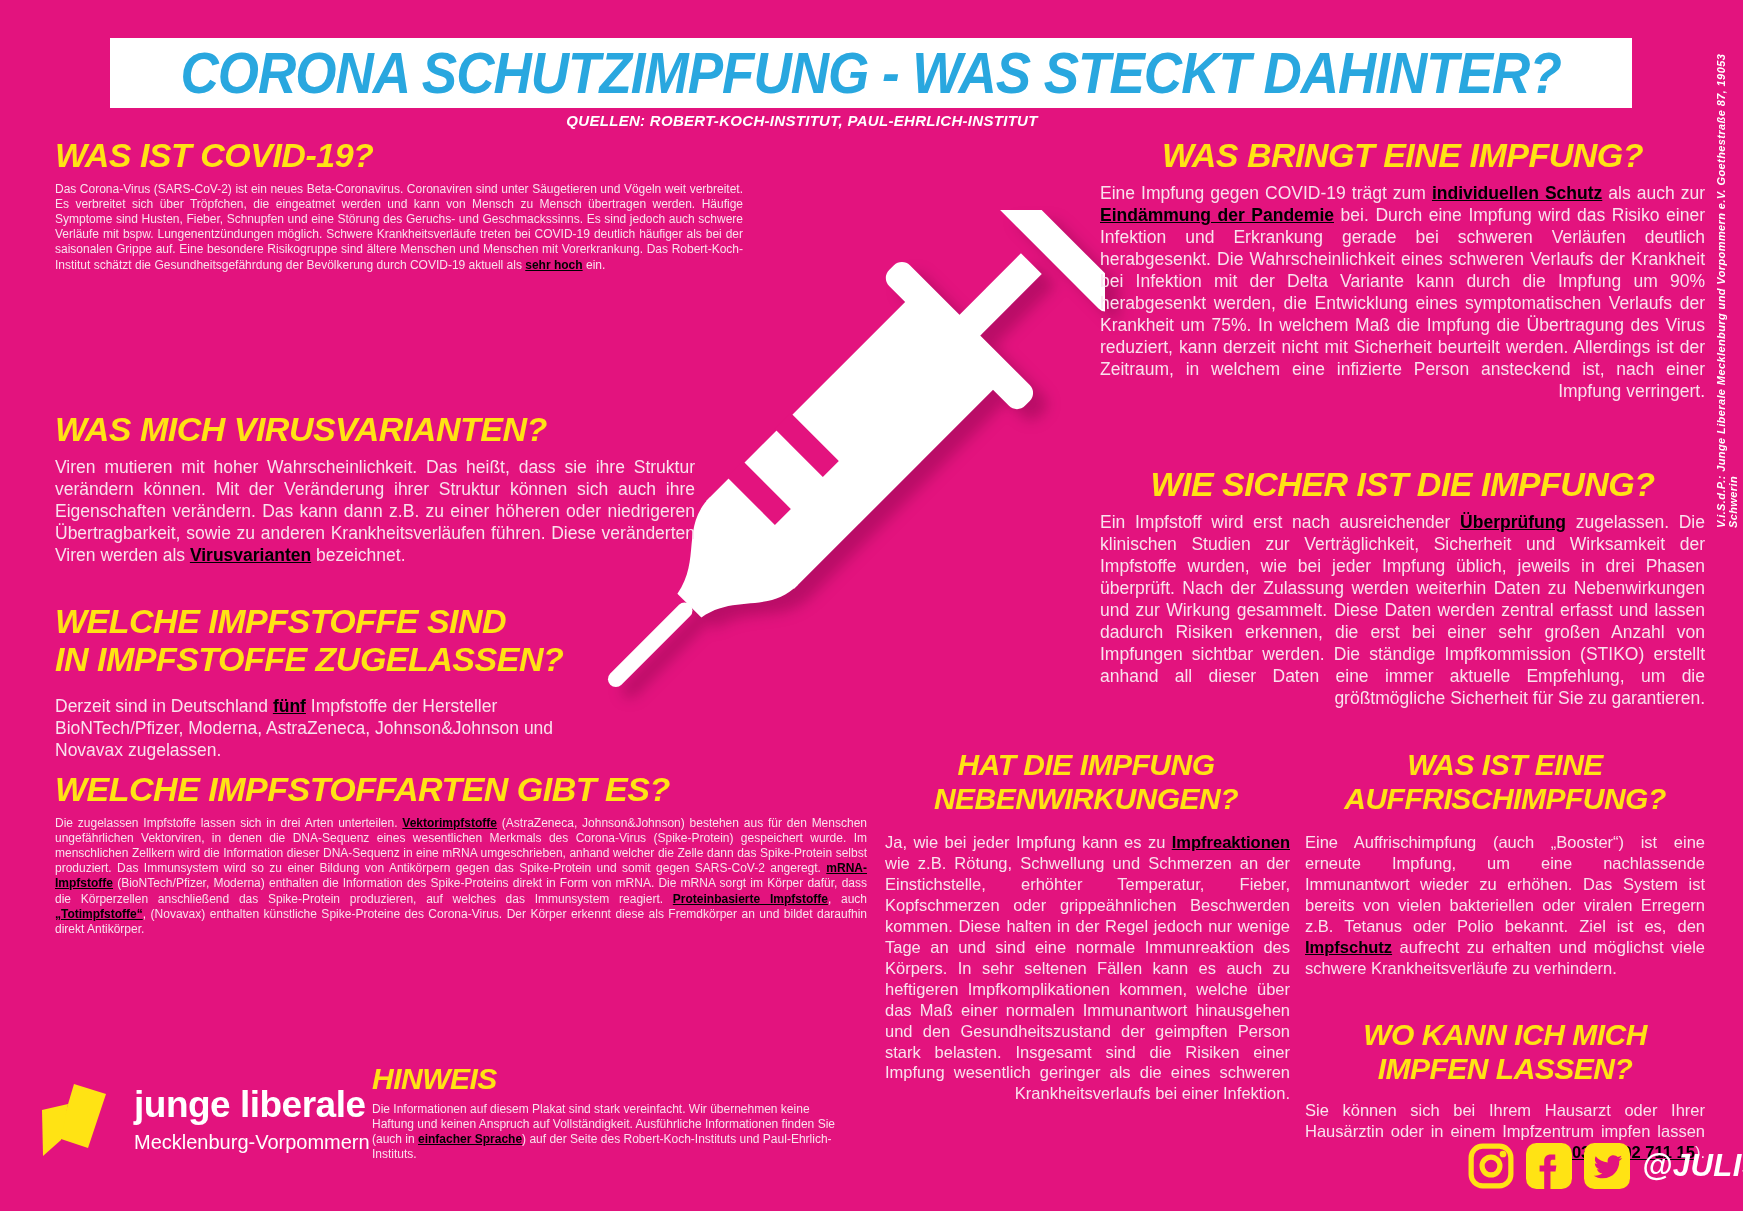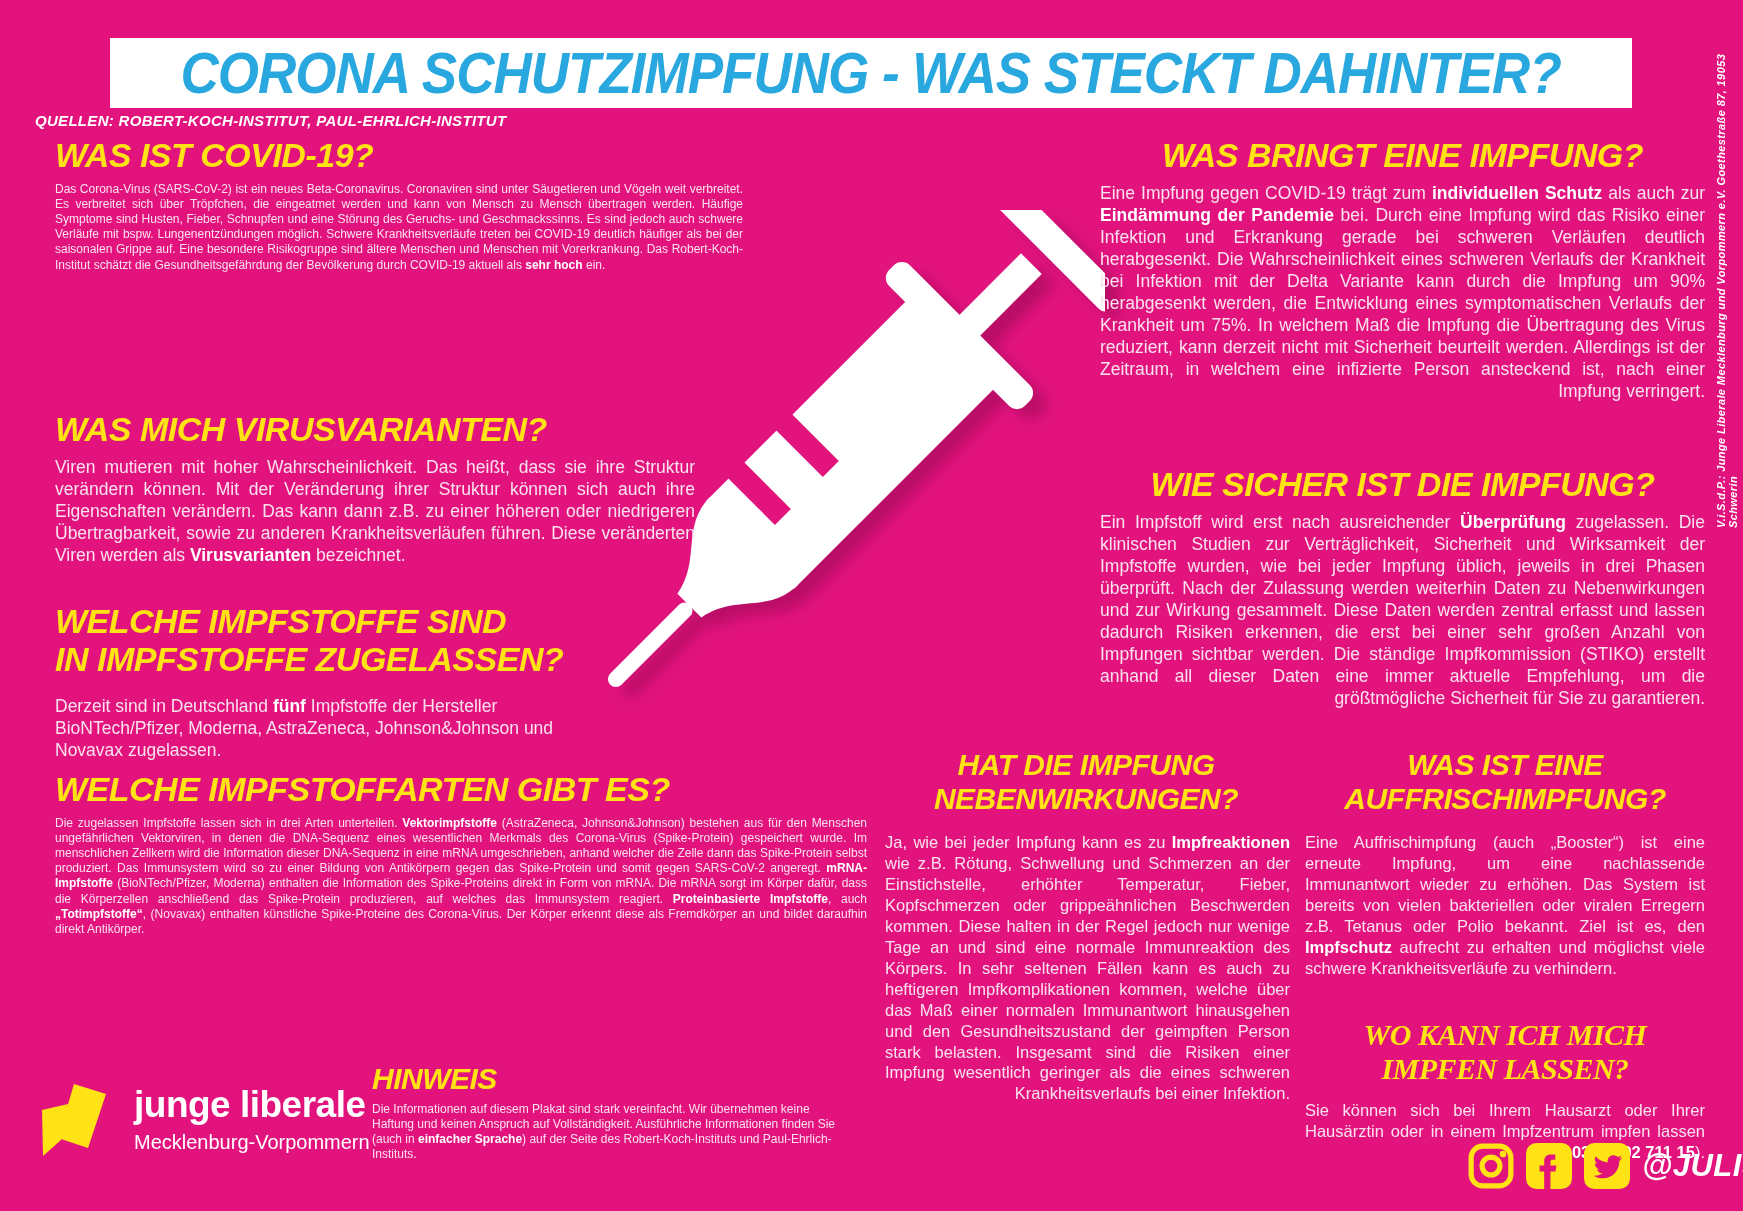--- a/index.html
+++ b/index.html
@@ -4,26 +4,26 @@
 <style>
   * { margin:0; padding:0; box-sizing:border-box; }
   html,body { width:1743px; height:1211px; }
   body { font-family:"Liberation Sans", sans-serif; overflow:hidden; }
   .poster { position:relative; width:1743px; height:1211px; background:#E3137E; overflow:hidden; }
 
   .banner { position:absolute; left:110px; top:38px; width:1522px; height:70px;
             background:#ffffff; display:flex; align-items:center; justify-content:center; }
   .title { color:#29A7DF; font-weight:bold; font-style:italic; font-size:52px;
            letter-spacing:-1px; white-space:nowrap; transform:scale(1.02,1.1); }
-  .sources { position:absolute; left:0; top:112px; width:1569px; 
+  .sources { position:absolute; left:0; top:112px; width:1569px; text-align:center;
              color:#ffffff; font-weight:bold; font-style:italic; font-size:15px; letter-spacing:.3px;padding-left:35px; }
 
   .h-yellow { color:#FFE314; font-weight:bold; font-style:italic; letter-spacing:-.5px; line-height:1.12; }
   .body-txt { color:#F9E2EE; text-align:justify; }
-  .body-txt b { color:#ffffff; }
+  .body-txt b { color:#000000;text-decoration:underline; }
 
   .abs { position:absolute; }
   .al-right { text-align:center; }
   .al-center { text-align:center; }
   .last-right { text-align-last:right; }
 
   .sz34 { font-size:34px; } .sz30 { font-size:30px; }
   .fs17 { font-size:12px; line-height:1.26; } .fs175 { font-size:17.5px; line-height:1.26; }
   .fs165 { font-size:16.5px; line-height:1.27; }
 
@@ -113,21 +113,21 @@
     <div>NEBENWIRKUNGEN?</div>
   </div>
   <p class="abs body-txt fs165 last-right" style="left:885px; top:832px; width:405px;"><span>Ja, wie bei jeder Impfung kann es zu </span><b>Impfreaktionen</b><span> wie z.B. Rötung, Schwellung und Schmerzen an der Einstichstelle, erhöhter Temperatur, Fieber, Kopfschmerzen oder grippeähnlichen Beschwerden kommen. Diese halten in der Regel jedoch nur wenige Tage an und sind eine normale Immunreaktion des Körpers. In sehr seltenen Fällen kann es auch zu heftigeren Impfkomplikationen kommen, welche über das Maß einer normalen Immunantwort hinausgehen und den Gesundheitszustand der geimpften Person stark belasten. Insgesamt sind die Risiken einer Impfung wesentlich geringer als die eines schweren Krankheitsverlaufs bei einer Infektion.</span></p>
 
   <div class="abs h-yellow sz30 al-right" style="left:1305px; top:748px; width:400px;">
     <div>WAS IST EINE</div>
     <div>AUFFRISCHIMPFUNG?</div>
   </div>
   <p class="abs body-txt fs165" style="left:1305px; top:832px; width:400px;"><span>Eine Auffrischimpfung (auch „Booster“) ist eine erneute Impfung, um eine nachlassende Immunantwort wieder zu erhöhen. Das System ist bereits von vielen bakteriellen oder viralen Erregern z.B. Tetanus oder Polio bekannt. Ziel ist es, den </span><b>Impfschutz</b><span> aufrecht zu erhalten und möglichst viele schwere Krankheitsverläufe zu verhindern.</span></p>
 
-  <div class="abs h-yellow sz30 al-right" style="left:1305px; top:1018px; width:400px;font-family:Liberation Serif, serif;">
+  <div class="abs h-yellow sz30 al-right" style="left:1305px; top:1018px; width:400px;">
     <div>WO KANN ICH MICH</div>
     <div>IMPFEN LASSEN?</div>
   </div>
   <p class="abs body-txt fs165 last-right" style="left:1305px; top:1100px; width:400px;"><span>Sie können sich bei Ihrem Hausarzt oder Ihrer Hausärztin oder in einem Impfzentrum impfen lassen (Tel. </span><b>0385 202 711 15</b><span>).</span></p>
 
   <div class="social-row">
     <svg width="46" height="46" viewBox="0 0 44 44">
       <rect x="3" y="3" width="38" height="38" rx="11" fill="none" stroke="#FFE314" stroke-width="5"></rect>
       <circle cx="22" cy="22" r="8.5" fill="none" stroke="#FFE314" stroke-width="5"></circle>
       <circle cx="33.5" cy="10.5" r="3.2" fill="#FFE314"></circle>

